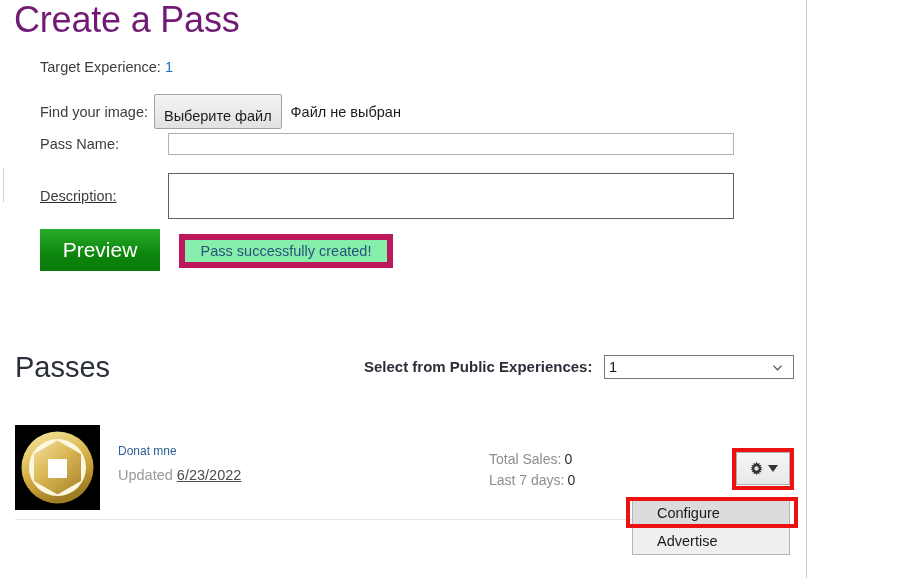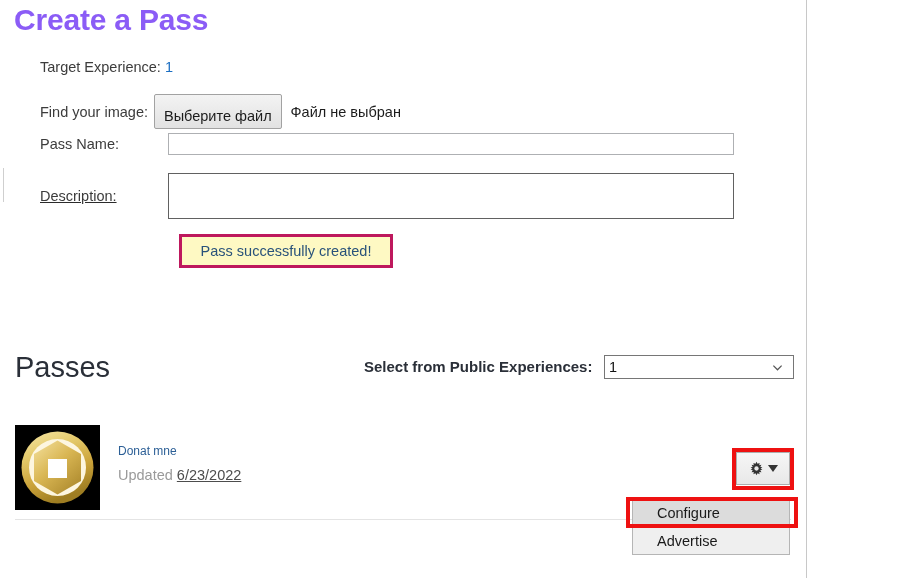--- a/index.html
+++ b/index.html
@@ -39,24 +39,24 @@
     width: 1px;
     height: 34px;
     background: #cfcfcf;
   }
 
   
   .page-title {
     position: absolute;
     left: 14px;
     top: 0px;
-    font-size: 30px;
-    font-weight: 700;
+    font-size: 36px;
+    font-weight: 400;
     letter-spacing: -0.2px;
-    color: #8b5cf6;
+    color: #701a75;
     line-height: 40px;
     white-space: nowrap;
   }
   .passes-title {
     position: absolute;
     left: 15px;
     top: 348px;
     font-size: 29px;
     font-weight: 400;
     color: #2a2f38;
@@ -159,22 +159,22 @@
     text-align: center;
     padding: 0;
   }
   .alert-box {
     position: absolute;
     left: 179px;
     top: 234px;
     width: 214px;
     height: 34px;
     box-sizing: border-box;
-    background: #fef9c3;
-    border: 3px solid #be185d;
+    background: #86efac;
+    border: 6px solid #be185d;
     color: #29527a;
     font-size: 14.5px;
     display: flex;
     align-items: center;
     justify-content: center;
     white-space: nowrap;
   }
 
   
   .select-label {
@@ -358,20 +358,21 @@
   <div class="form-row row-name">
     <span class="label-col">Pass Name:</span>
     <input class="text-input" type="text" placeholder="" style="">
   </div>
 
   <div class="form-row row-desc">
     <span class="label-col">Description:</span>
     <textarea class="text-area" placeholder="" style=""></textarea>
   </div>
 
+  <button class="preview-button">Preview</button>
 
   <div class="alert-box">Pass successfully created!</div>
 
   <div class="passes-title">Passes</div>
 
   <div class="select-label">Select from Public Experiences:</div>
   <select class="experience-select">
     <option>1</option>
   </select>
   <svg class="select-chevron" viewBox="0 0 12 12">
@@ -402,20 +403,28 @@
       </svg>
     </div>
     <div class="pass-info">
       <a class="pass-name-link" href="#">Donat mne</a>
       <div class="pass-updated">
         <span>Updated</span><span class="date">6/23/2022</span>
       </div>
     </div>
   </div>
 
+  <div class="pass-stats">
+    <div class="stat-line">
+      <span>Total Sales:</span><span class="val">0</span>
+    </div>
+    <div class="stat-line">
+      <span>Last 7 days:</span><span class="val">0</span>
+    </div>
+  </div>
 
   <div class="row-divider"></div>
 
   <div class="gear-button">
     <svg class="gear-glyph" viewBox="0 0 16 16">
       <path fill="#333333" d="M8 0.8 L9.1 3.0 L11.3 2.0 L10.9 4.4 L13.3 4.1 L12.0 6.1 L14.3 6.9 L12.3 8 L14.3 9.1 L12.0 9.9 L13.3 11.9 L10.9 11.6 L11.3 14.0 L9.1 13.0 L8 15.2 L6.9 13.0 L4.7 14.0 L5.1 11.6 L2.7 11.9 L4.0 9.9 L1.7 9.1 L3.7 8 L1.7 6.9 L4.0 6.1 L2.7 4.1 L5.1 4.4 L4.7 2.0 L6.9 3.0 Z"></path>
       <circle cx="8" cy="8" r="2.3" fill="#e8e8e8"></circle>
     </svg>
     <span class="caret-glyph"></span>
   </div>

